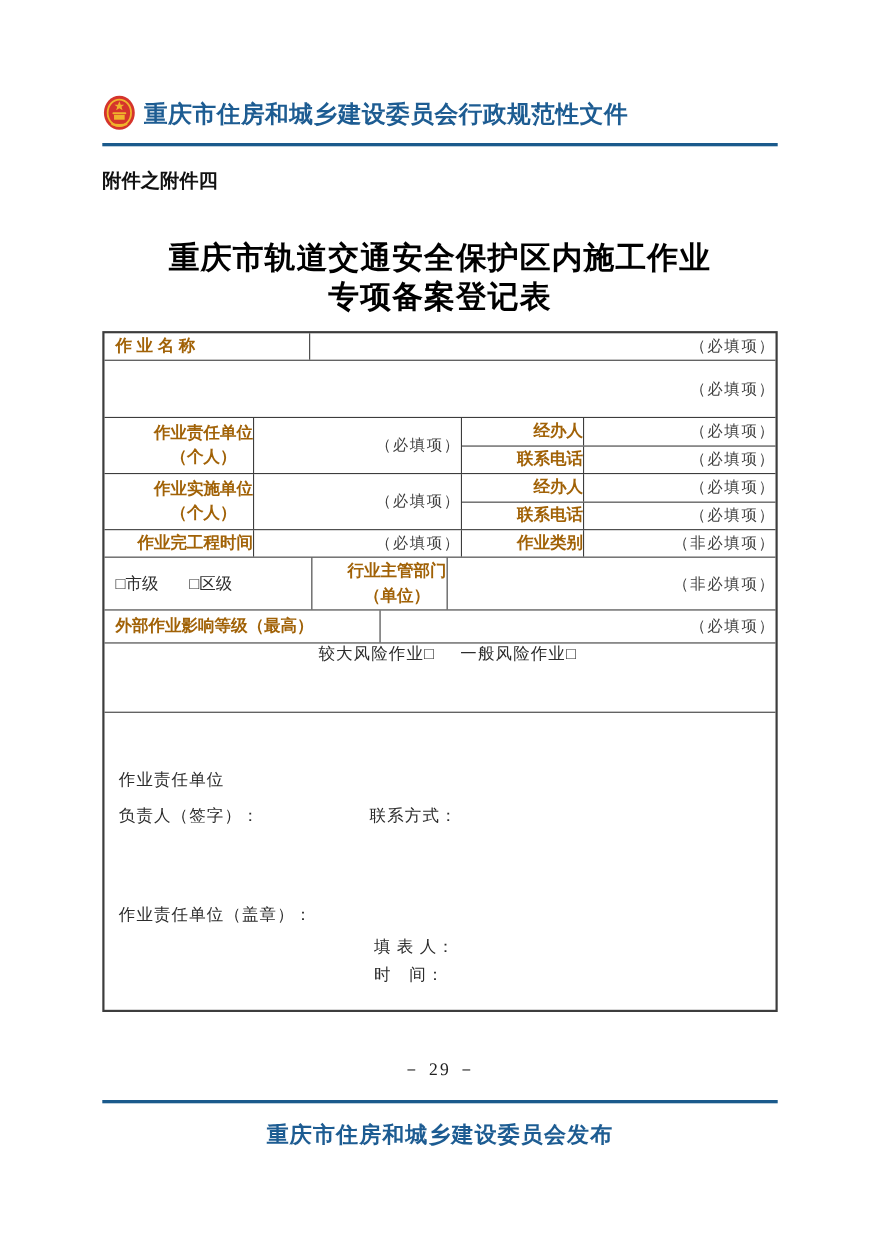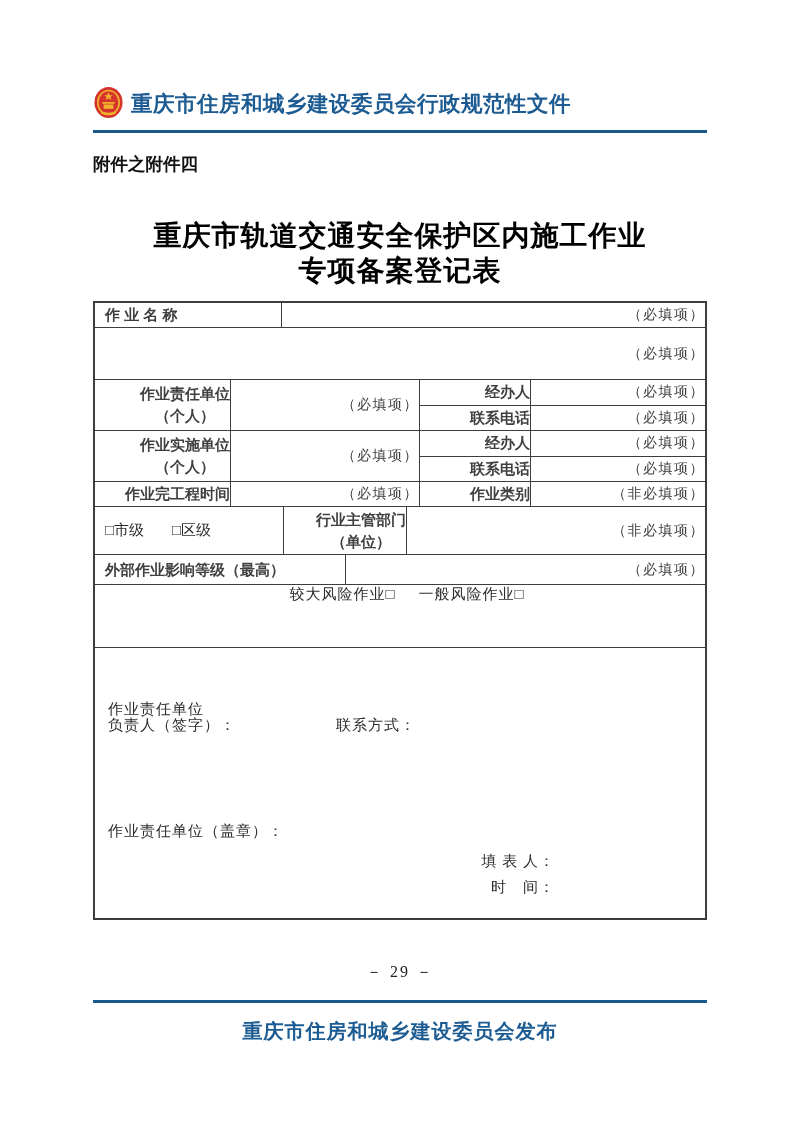--- a/index.html
+++ b/index.html
@@ -39,21 +39,21 @@
     margin-top: 13px;
     border: 2px solid #3d3d3d;
     width: 614px;
   }
   .frow { display: flex; border-bottom: 1px solid #3d3d3d; }
   .frow:last-child { border-bottom: 0; }
   .cell { display: flex; align-items: center; min-width: 0; }
   .cell.br { border-right: 1px solid #3d3d3d; }
   .cell.center { justify-content: flex-end; text-align: center; }
   .cell.left { justify-content: flex-start; padding-left: 10px; }
-  .lbl { font-weight: bold; font-size: 15px; line-height: 22px; color: #404040; }
+  .lbl { font-weight: bold; font-size: 15px; line-height: 22px; color: #a16207; }
   .val {
     font-family: "Liberation Serif", serif;
     font-size: 14px; color: #3d3d3d; letter-spacing: 1.5px;
   }
   .stack { display: flex; flex-direction: column; flex: 1; }
   .subrow { display: flex; flex: 1; border-bottom: 1px solid #3d3d3d; }
   .subrow:last-child { border-bottom: 0; }
   .grow { flex: 1; }
 
   
@@ -77,24 +77,24 @@
     letter-spacing: 1px;
   }
 
   
   .sig-cell {
     position: relative; height: 270px;
     font-family: "Liberation Serif", serif; font-size: 15px; color: #2c2c2c;
     letter-spacing: 1px;
   }
   .sig-unit      { position: absolute; left: 13px; top: 52px; }
-  .sig-signline  { position: absolute; left: 13px; top: 68px; display: flex; }
+  .sig-signline  { position: absolute; left: 13px; top: 84px; display: flex; }
   .sig-signer    { width: 228px; }
   .sig-seal      { position: absolute; left: 13px; top: 174px; }
-  .sig-fillbox   { position: absolute; left: 245px; top: 200px; width: 215px; text-align: right; }
+  .sig-fillbox   { position: absolute; left: 245px; top: 200px; width: 215px; }
   .sig-fillbox div { line-height: 26px; }
 
   
   .page-number {
     margin-top: 42px; text-align: center;
     font-family: "Liberation Serif", serif; font-size: 16px; color: #222;
     letter-spacing: 2px;
   }
   .blue-rule.bottom { margin-top: 17px; }
   .publisher {

